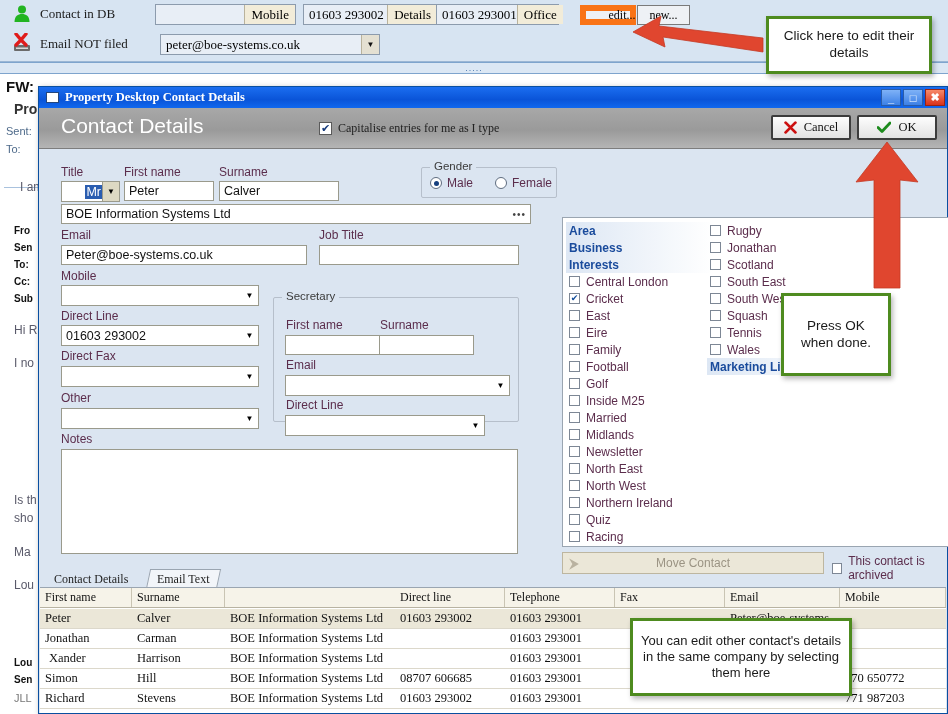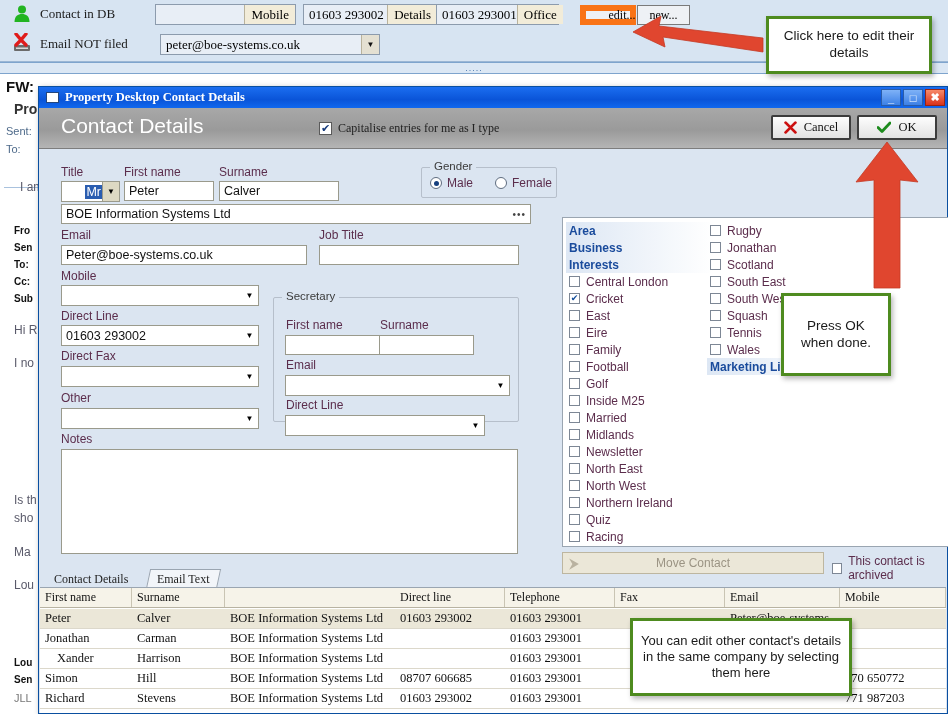--- a/index.html
+++ b/index.html
@@ -584,21 +584,21 @@
           <div class="gcell" style="left: 0px; width: 92px;">Jonathan</div>
           <div class="gcell" style="left: 92px; width: 93px;">Carman</div>
           <div class="gcell" style="left: 185px; width: 170px;">BOE Information Systems Ltd</div>
           <div class="gcell" style="left: 355px; width: 110px;"></div>
           <div class="gcell" style="left: 465px; width: 110px;">01603 293001</div>
           <div class="gcell" style="left: 575px; width: 110px;"></div>
           <div class="gcell" style="left: 685px; width: 115px;"></div>
           <div class="gcell" style="left: 800px; width: 106px;"></div>
         </div>
         <div class="grow" style="top: 61px;">
-          <div class="gcell" style="left: 12px; width: 92px;">Xander</div>
+          <div class="gcell" style="left: 4px; width: 92px;">Xander</div>
           <div class="gcell" style="left: 92px; width: 93px;">Harrison</div>
           <div class="gcell" style="left: 185px; width: 170px;">BOE Information Systems Ltd</div>
           <div class="gcell" style="left: 355px; width: 110px;"></div>
           <div class="gcell" style="left: 465px; width: 110px;">01603 293001</div>
           <div class="gcell" style="left: 575px; width: 110px;"></div>
           <div class="gcell" style="left: 685px; width: 115px;"></div>
           <div class="gcell" style="left: 800px; width: 106px;"></div>
         </div>
         <div class="grow" style="top: 81px;">
           <div class="gcell" style="left: 0px; width: 92px;">Simon</div>

